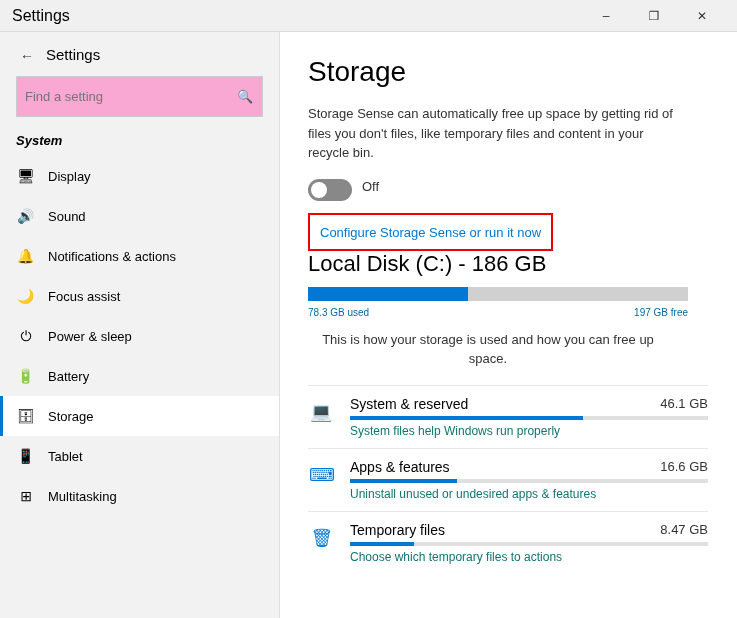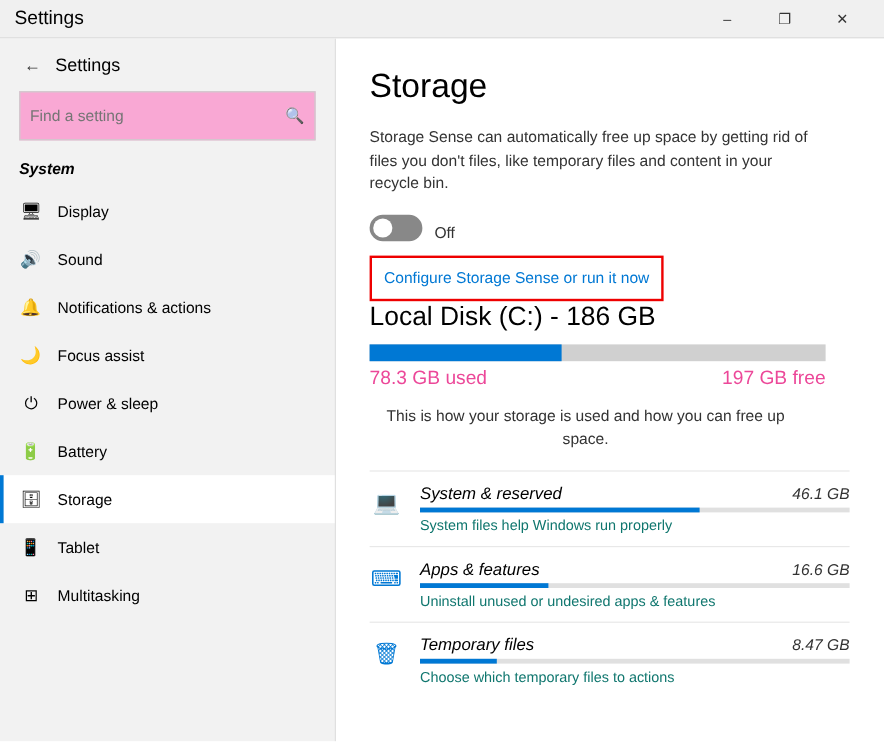--- a/index.html
+++ b/index.html
@@ -153,21 +153,21 @@
       font-size: 13px;
       color: #333;
       line-height: 1.5;
       margin-bottom: 16px;
       max-width: 380px;
     }
 
     
     .toggle-row {
       display: flex;
-      align-items: flex-end;
+      align-items: flex-start;
       gap: 10px;
       margin-bottom: 12px;
     }
     .toggle {
       position: relative;
       width: 44px;
       height: 22px;
       background: #888;
       border-radius: 11px;
       cursor: pointer;
@@ -221,22 +221,22 @@
     }
     .disk-bar-fill {
       height: 100%;
       background: #0078d4;
       border-radius: 0;
     }
     .disk-usage-row {
       display: flex;
       justify-content: space-between;
       max-width: 380px;
-      font-size: 16px;
-      color: #ec4899;
+      font-size: 10px;
+      color: #0369a1;
       margin-bottom: 12px;
     }
     .disk-usage-desc {
       font-size: 13px;
       color: #333;
       margin-bottom: 16px;
       max-width: 360px;
       line-height: 1.5;
       text-align: center;
     }
@@ -260,22 +260,21 @@
       justify-content: center;
       color: #0078d4;
       font-size: 18px;
     }
     .storage-item-info {
       flex: 1;
     }
     .storage-item-title-row {
       display: flex;
       justify-content: space-between;
-      align-items: flex-end;
-      font-style: italic;
+      align-items: flex-start;
     }
     .storage-item-name {
       font-size: 14px;
       color: #000;
     }
     .storage-item-size {
       font-size: 13px;
       color: #333;
       white-space: nowrap;
     }

